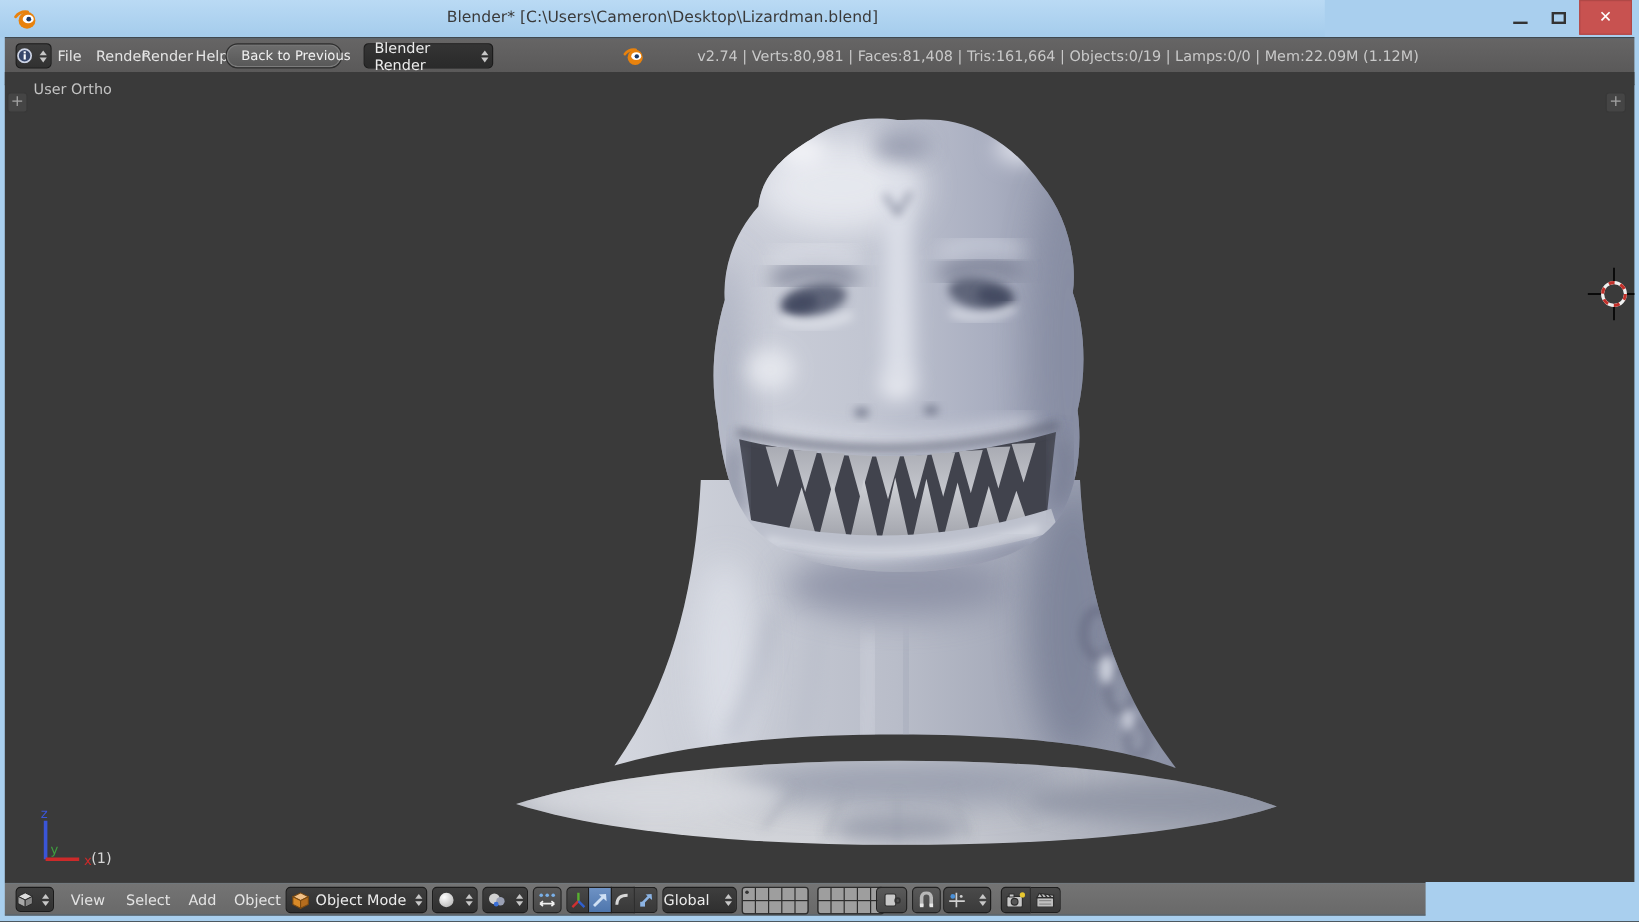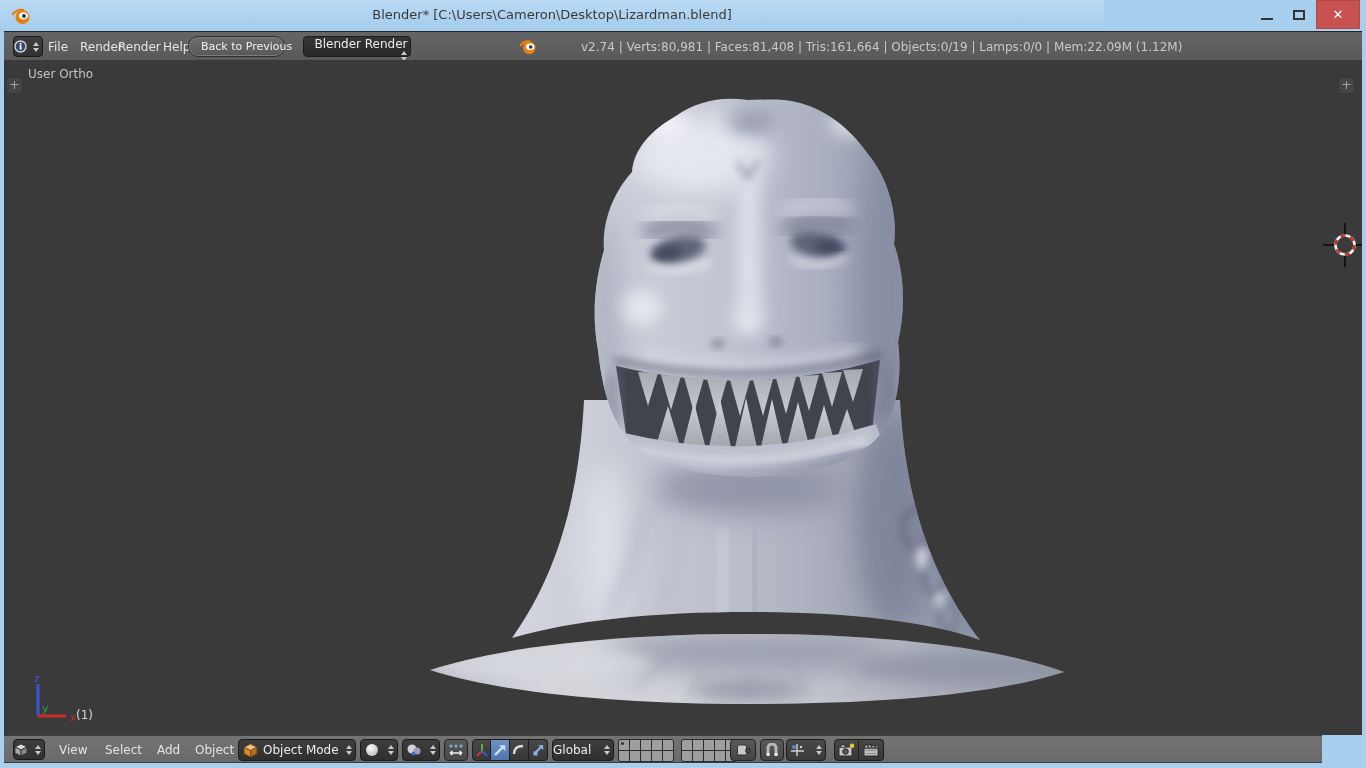--- a/index.html
+++ b/index.html
@@ -38,42 +38,42 @@
   .infobar { position:absolute; left:4px; top:31px; width:1358px; height:40px;
              background:linear-gradient(#666565,#565555);
              border-top:1px solid #272727; border-bottom:1px solid #232323; }
   .infobar .ed-btn { left:9px; top:4px; width:30px; height:21px; }
   .back-btn { position:absolute; left:184px; top:4px; width:97px; height:21px;
               background:linear-gradient(#6e6e6e,#575757); border:1px solid #2e2e2e;
               border-radius:10px; box-shadow:0 0 0 1px #7c7c7c inset;
               display:flex; align-items:center; gap:4px; padding:0 8px;
               color:#f0f0f0; font-size:11px; white-space:nowrap; }
   .engine-dd { left:299px; top:4px; width:108px; height:21px; padding-left:8px;
-               background:linear-gradient(#343434,#2a2a2a);flex-direction:column; }
+               background:linear-gradient(#343434,#2a2a2a); }
   .logo-sm { position:absolute; left:514px; top:5px; }
   .stats { position:absolute; left:541px; top:8px; font-size:12px; color:#c9c9c9;
            white-space:nowrap;margin-left:36px; }
 
   
   .viewport { position:absolute; left:4px; top:60px; width:1358px; height:675px;
               background:#3a3a3a; overflow:hidden; }
   .model { position:absolute; left:0; top:0; }
   .vplabel { position:absolute; left:24px; top:7px; font-size:12px; color:#c4c4c4; }
   .plus { position:absolute; width:17px; height:17px; background:#454545;
           border:1px solid #383838; border-radius:3px; color:#a2a2a2;
           font-size:13px; line-height:14px; text-align:center; cursor:default; }
   .plus.left { left:2px; top:17px; }
   .plus.right { left:1334px; top:17px; }
   .cursor3d { position:absolute; left:1319px; top:163px; }
   .gizmo { position:absolute; left:14px; top:612px; }
   .gizmo text { font-size:11px; }
   .layerlabel { position:absolute; left:72px; top:648px; font-size:12px; color:#d6d6d6; }
 
   
-  .v3dheader { position:absolute; left:4px; top:735px; width:1318px; height:28px;
+  .v3dheader { position:absolute; left:4px; top:735px; width:1184px; height:28px;
                background:linear-gradient(#747474,#696969);
                border-top:1px solid #404040; border-bottom:1px solid #3c3c3c; }
   .ed-btn { position:absolute; display:flex; align-items:center; justify-content:center;
             gap:1px; background:linear-gradient(#3e3e3e,#313131);
             border:1px solid #1a1a1a; border-radius:4px; }
   .v3dheader .ed-btn { left:9px; top:3px; width:32px; height:21px; }
   .v3dheader .hdr-menu { top:5px; }
   .mode-dd { left:234px; top:3px; width:118px; height:22px; gap:5px; padding-left:4px; }
   .shade-dd { left:356px; top:3px; width:38px; height:22px; padding-left:4px; }
   .pivot-dd { left:398px; top:3px; width:38px; height:22px; padding-left:3px; }

